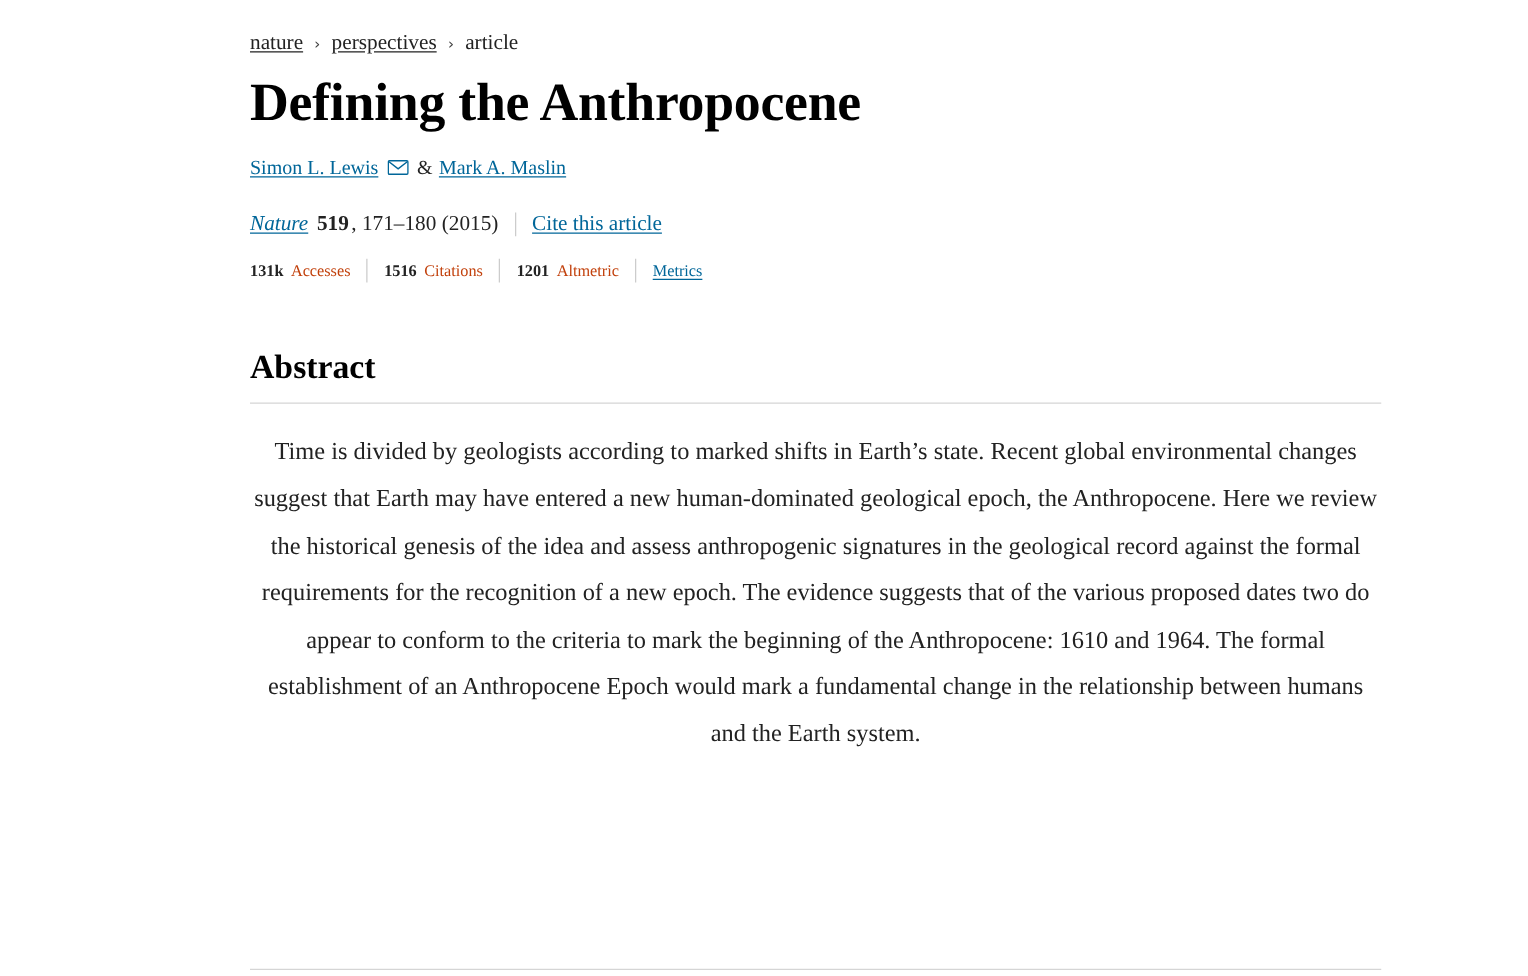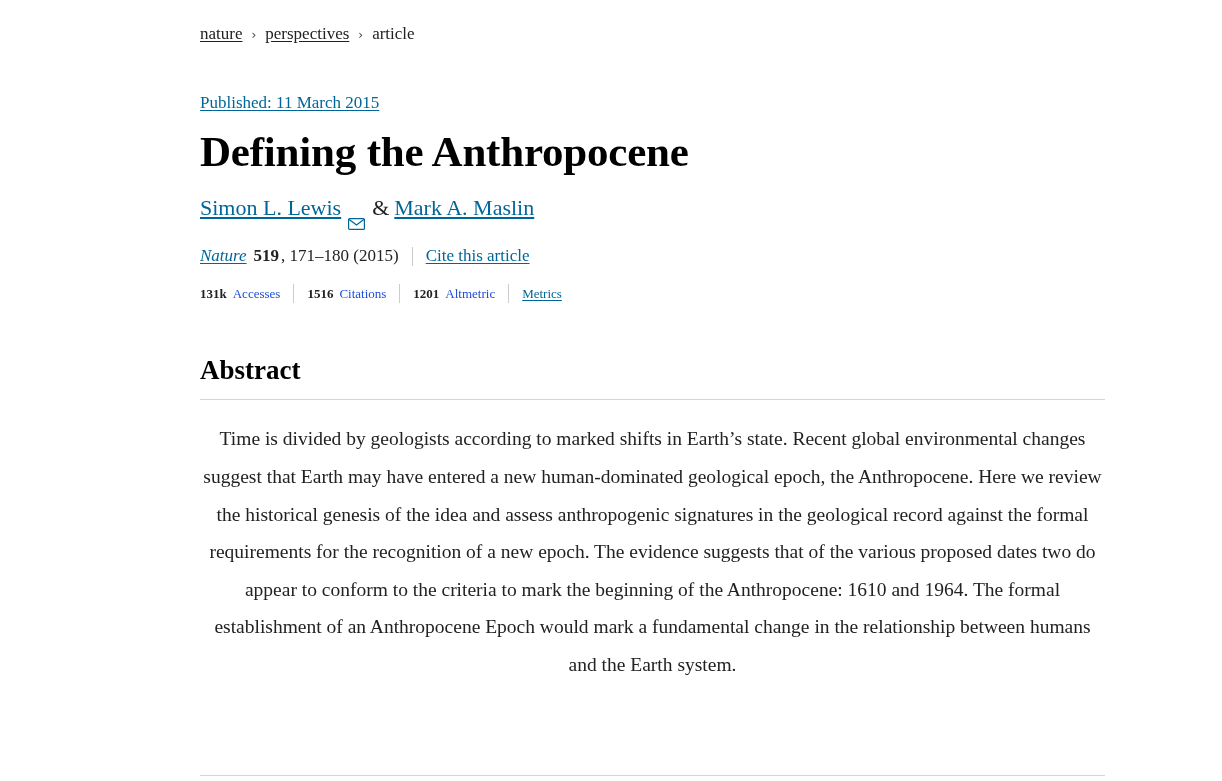--- a/index.html
+++ b/index.html
@@ -70,23 +70,23 @@
     font-size: 43px;
     line-height: 1.15;
     font-weight: bold;
     letter-spacing: -0.2px;
     color: #000;
   }
 
   
   .authors {
     margin-top: 19px;
-    font-size: 22px;
-    display: flex;
-    align-items: flex-end;
+    font-size: 16px;
+    display: flex;
+    align-items: flex-start;
     flex-wrap: wrap;
   }
   .authors a {
     color: #006699;
     text-decoration: underline;
     text-underline-offset: 2px;
   }
   .mail-icon {
     display: inline-block;
     width: 17px;
@@ -144,21 +144,21 @@
     flex-wrap: wrap;
     color: #555;
     font-family: Liberation Serif, serif;
   }
   .metrics-line .num {
     font-weight: bold;
     color: #222;
     margin-right: 6px;
   }
   .metrics-line .lbl {
-    color: #1d4ed8;
+    color: #c2410c;
     text-align: center;
   }
   .metrics-line .metrics-link {
     color: #006699;
     text-decoration: underline;
     text-underline-offset: 2px;
   }
 
   
   .abstract-heading {
@@ -196,23 +196,20 @@
   <div class="content">
 
     <nav class="breadcrumb">
       <a href="#">nature</a>
       <span class="sep">›</span>
       <a href="#">perspectives</a>
       <span class="sep">›</span>
       <span class="crumb-current">article</span>
     </nav>
 
-    <div class="published">
-      <a href="#">Published: 11 March 2015</a>
-    </div>
 
     <h1 class="article-title">Defining the Anthropocene</h1>
 
     <div class="authors">
       <a href="#">Simon L. Lewis</a>
       <span class="mail-icon">
         <svg width="17" height="12" viewBox="0 0 17 12" xmlns="http://www.w3.org/2000/svg">
           <rect x="0.6" y="0.6" width="15.8" height="10.8" rx="1" fill="none" stroke="#006699" stroke-width="1.2"></rect>
           <path d="M1.2 1.4 L8.5 7 L15.8 1.4" fill="none" stroke="#006699" stroke-width="1.2"></path>
         </svg>

